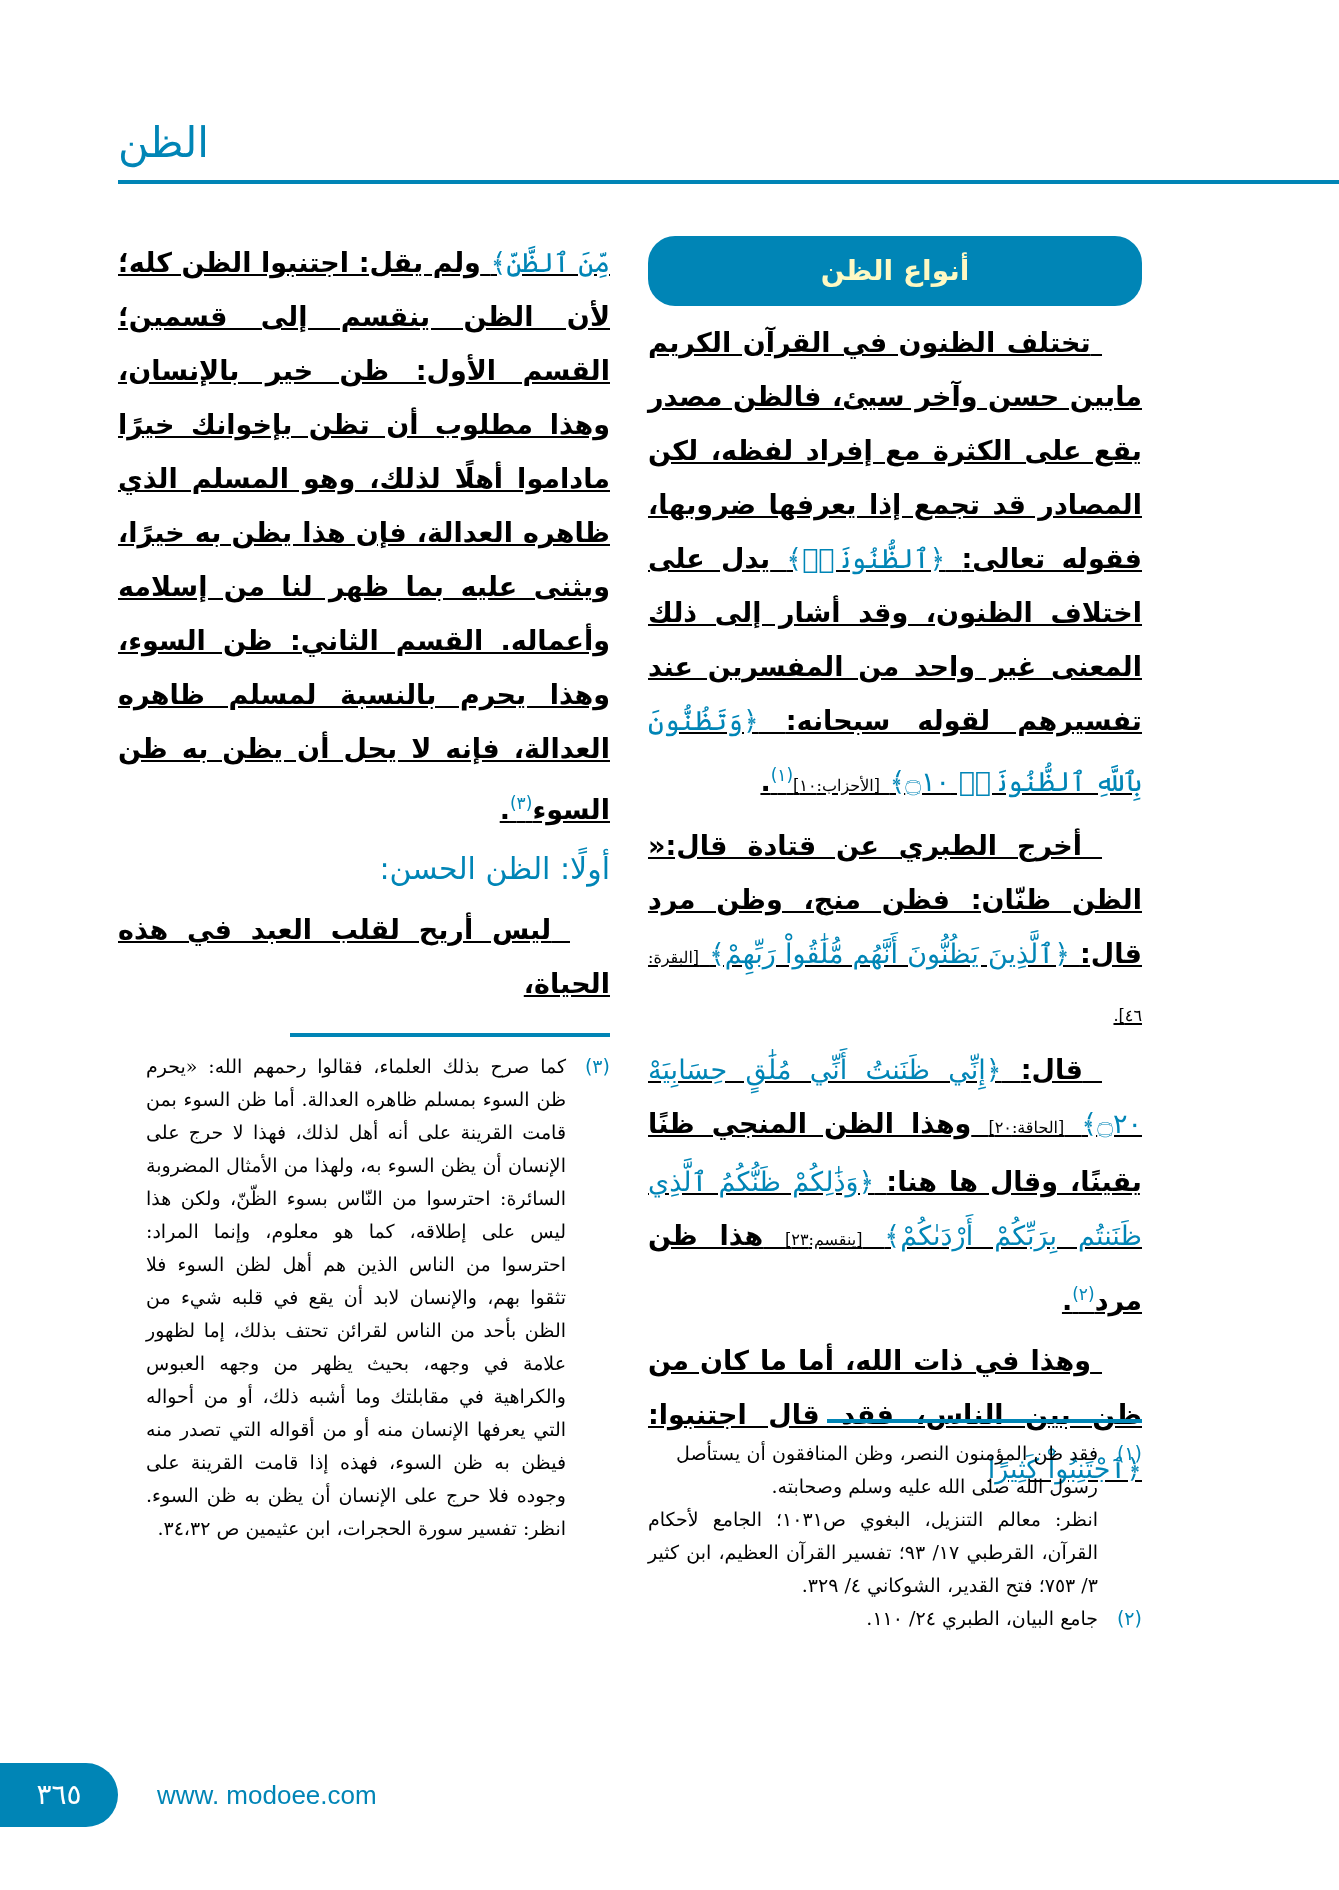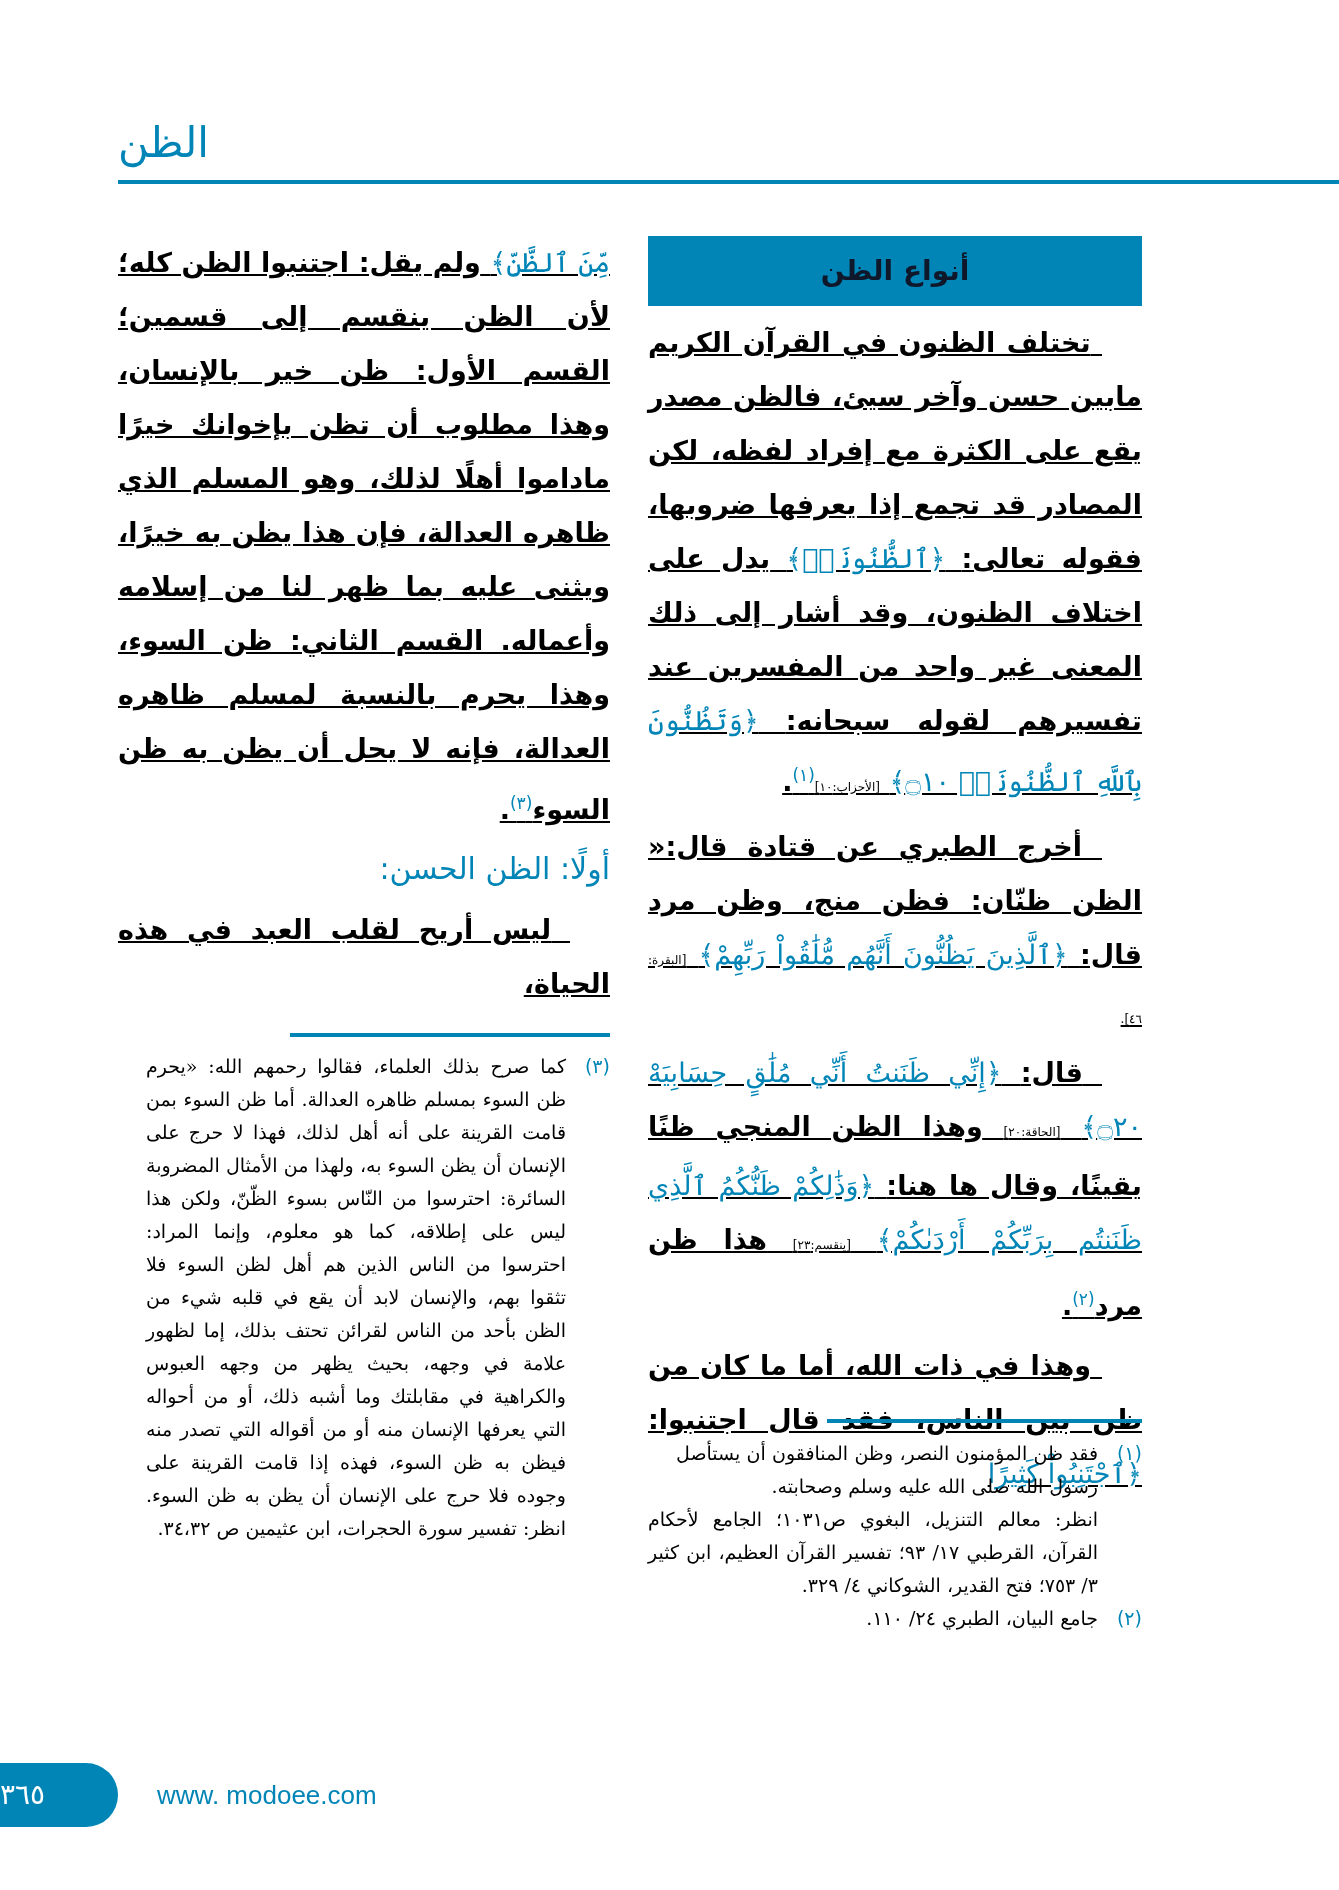--- a/index.html
+++ b/index.html
@@ -6,45 +6,45 @@
   body { width: 1339px; height: 1890px; position: relative; overflow: hidden;
          font-family: "DejaVu Sans", sans-serif; color: #000; }
   #header-title { position: absolute; left: 118px; top: 118px; font-size: 42px;
                   color: #0085b6; font-family: "DejaVu Serif", serif; direction: rtl; }
   #header-rule { position: absolute; left: 118px; top: 180px; width: 1221px; height: 4px; background: #0085b6; }
 
   .col { position: absolute; direction: rtl; text-align: justify; }
   #col-right { left: 648px; width: 494px; top: 236px; }
   #col-left  { left: 118px; width: 492px; top: 236px; }
 
-  .section-box { background: #0085b6; color: #0f172a; height: 70px; line-height: 70px;
-                 text-align: center; font-size: 28px; font-weight: bold; margin-bottom: 10px; }
+  .section-box { background: #0085b6; color: #fef9c3; height: 70px; line-height: 70px;
+                 text-align: center; font-size: 28px; font-weight: bold; margin-bottom: 10px; border-radius: 27px; }
   .body-text { font-size: 27px; font-weight: bold; line-height: 54px; margin: 0; text-align-last: right; text-decoration: underline; }
   .body-text .indent { display: inline-block; width: 40px; }
   .quran { color: #0085b6; font-family: "DejaVu Serif", serif; font-weight: normal; }
-  .ref { font-weight: normal; font-size: 12px; font-family: "DejaVu Serif", serif; }
+  .ref { font-weight: normal; font-size: 16px; font-family: "DejaVu Serif", serif; }
   .fnmark { color: #0085b6; font-weight: normal; font-size: 17px; vertical-align: super; }
   .subhead { color: #0085b6; font-size: 30px; font-weight: normal; line-height: 56px; margin: 4px 0 6px; }
 
   .fn-sep { position: absolute; height: 4px; background: #0085b6; }
   #fn-sep-left  { left: 290px; width: 320px; top: 1033px; }
   #fn-sep-right { left: 827px; width: 315px; top: 1419px; }
 
   .footnotes { position: absolute; direction: rtl; font-family: "DejaVu Serif", serif;
                font-size: 19px; line-height: 33px; text-align: justify; }
   #fn-left  { left: 118px; width: 492px; top: 1050px; }
   #fn-right { left: 648px; width: 494px; top: 1437px; }
   .fn-item { display: flex; flex-direction: row; }
   .fn-num { color: #0085b6; width: 44px; flex: none; font-family: "DejaVu Sans", sans-serif; font-size: 19px; }
   .fn-body { flex: 1; margin-left: 28px; }
   .fn-cont { padding-right: 44px; }
 
   #footer-page { position: absolute; left: 0; top: 1763px; width: 118px; height: 64px;
                  background: #0085b6; border-radius: 0 32px 32px 0; color: #fff;
-                 font-size: 28px; line-height: 64px; }
+                 font-size: 28px; line-height: 64px; text-align: center; }
   #footer-url { position: absolute; left: 157px; top: 1780px; font-size: 26px; color: #0085b6;
                 font-family: "Liberation Sans", sans-serif; }
 </style>
 </head>
 <body>
 
 <div id="header-title">الظن</div>
 <div id="header-rule"></div>
 
 <div id="col-right" class="col">

